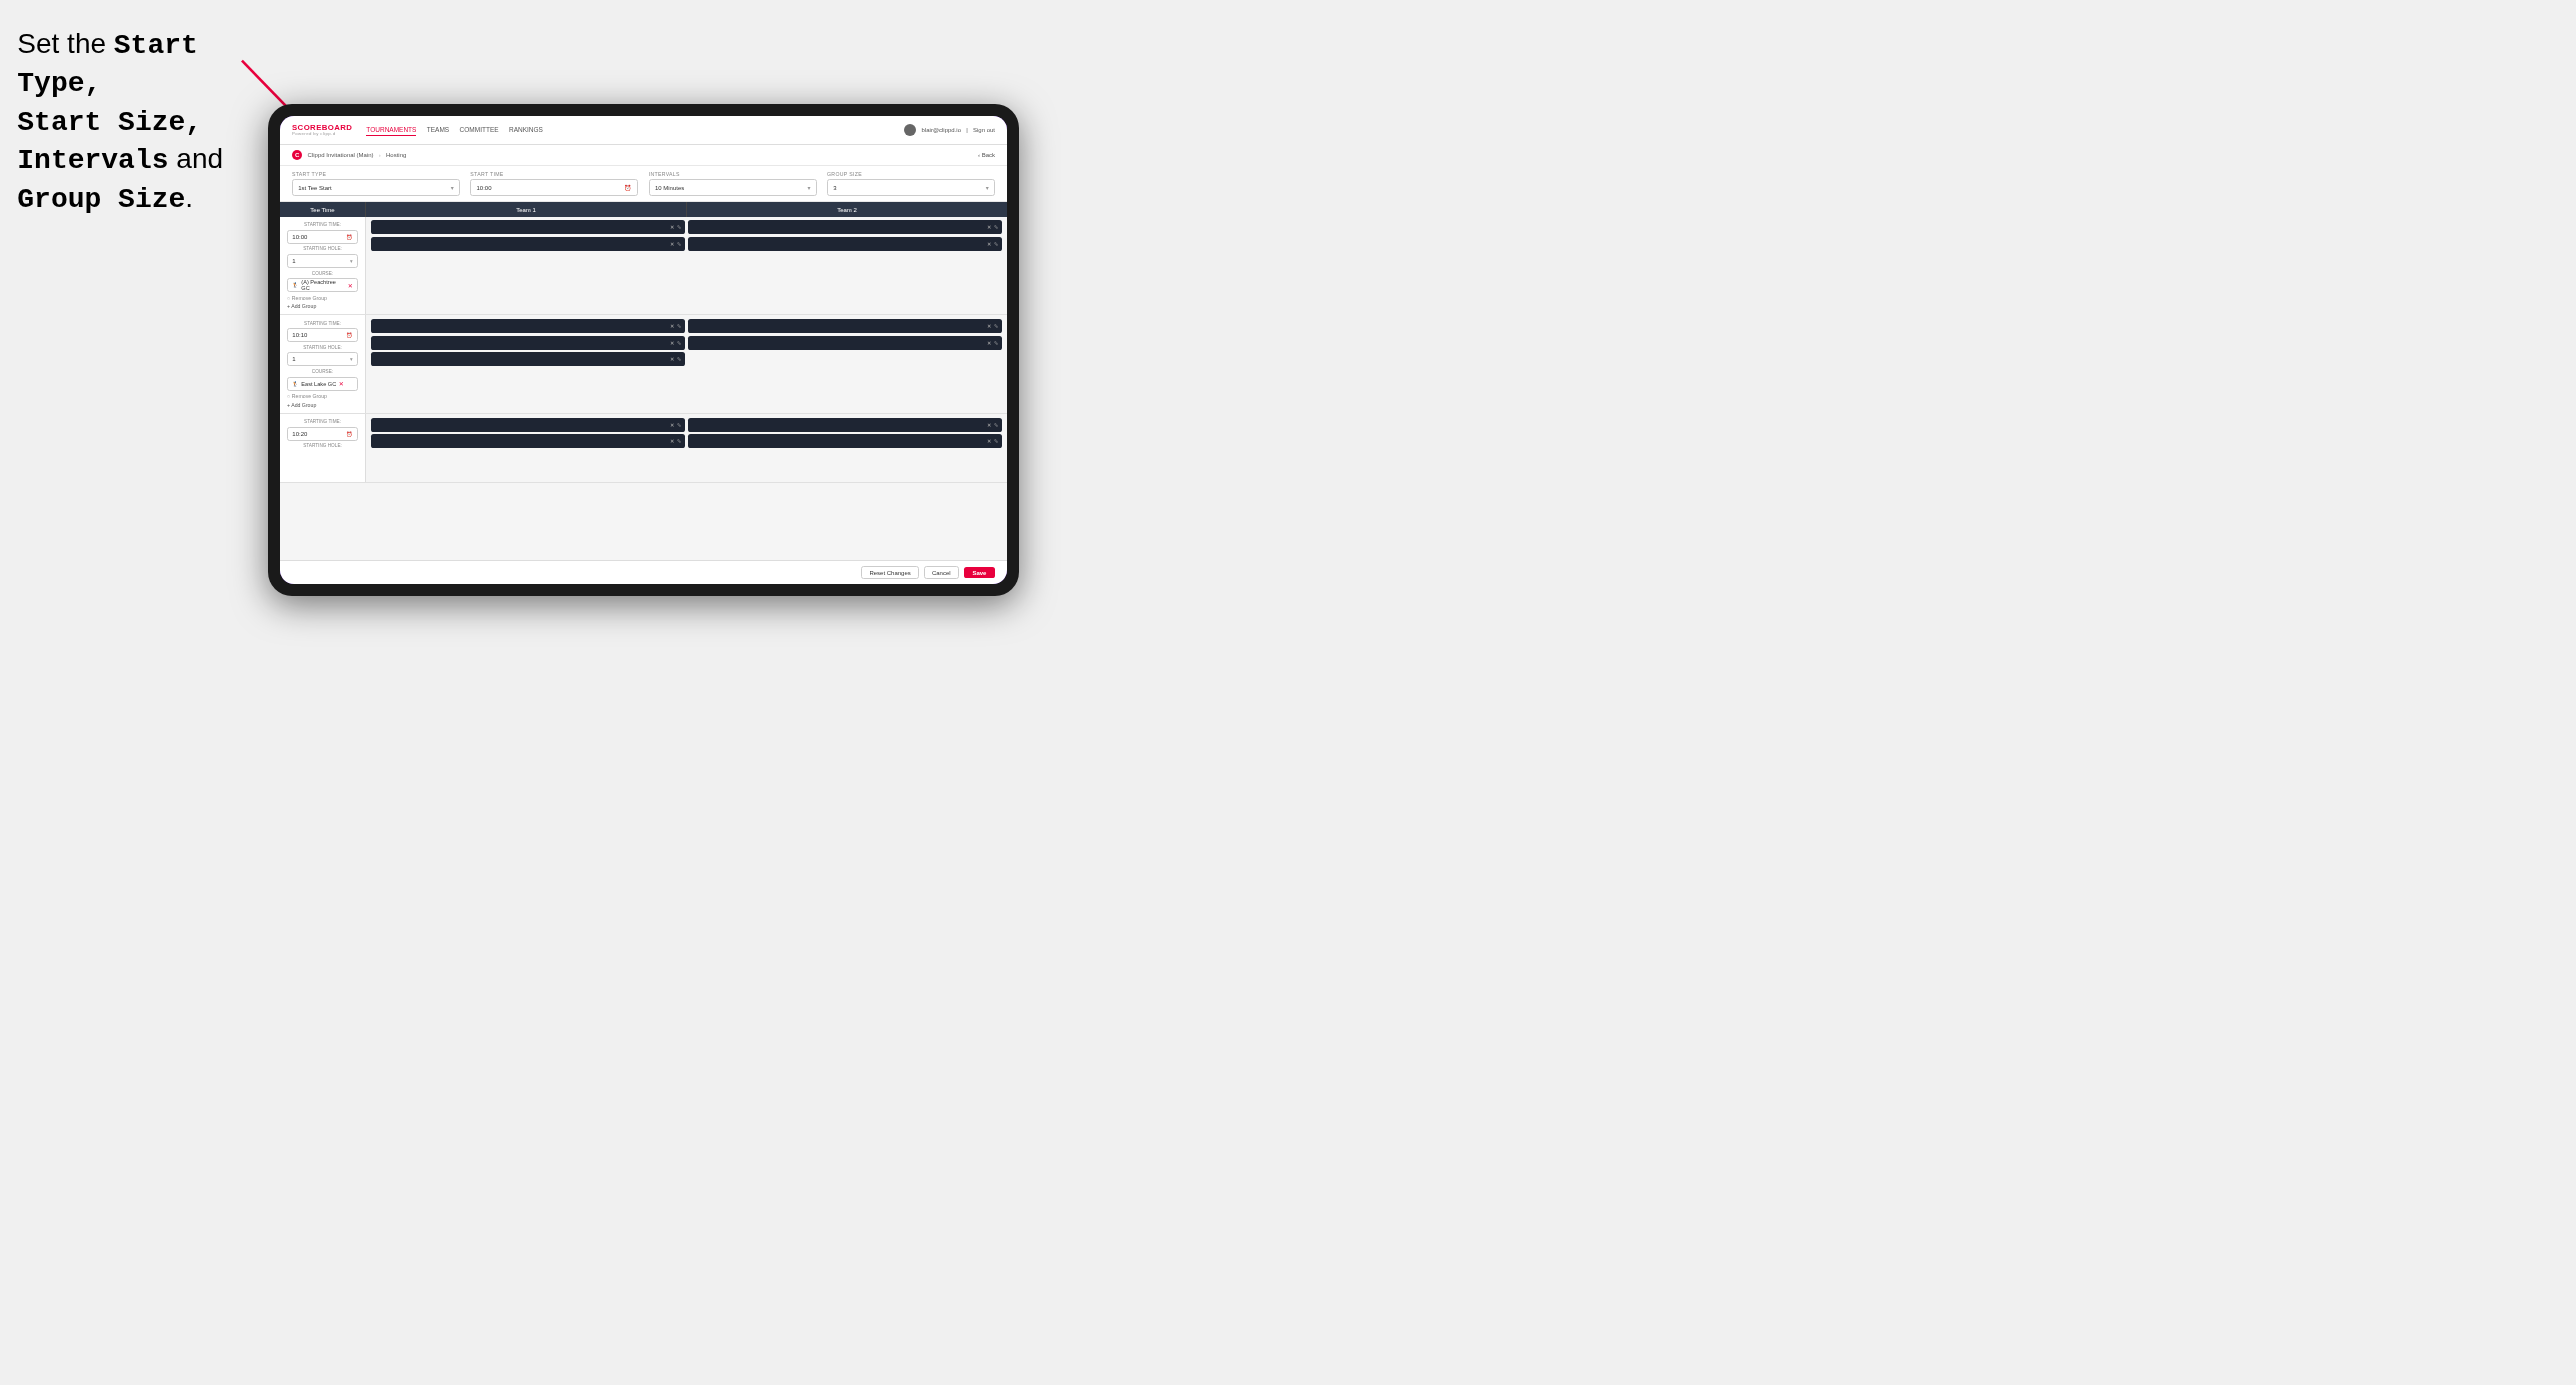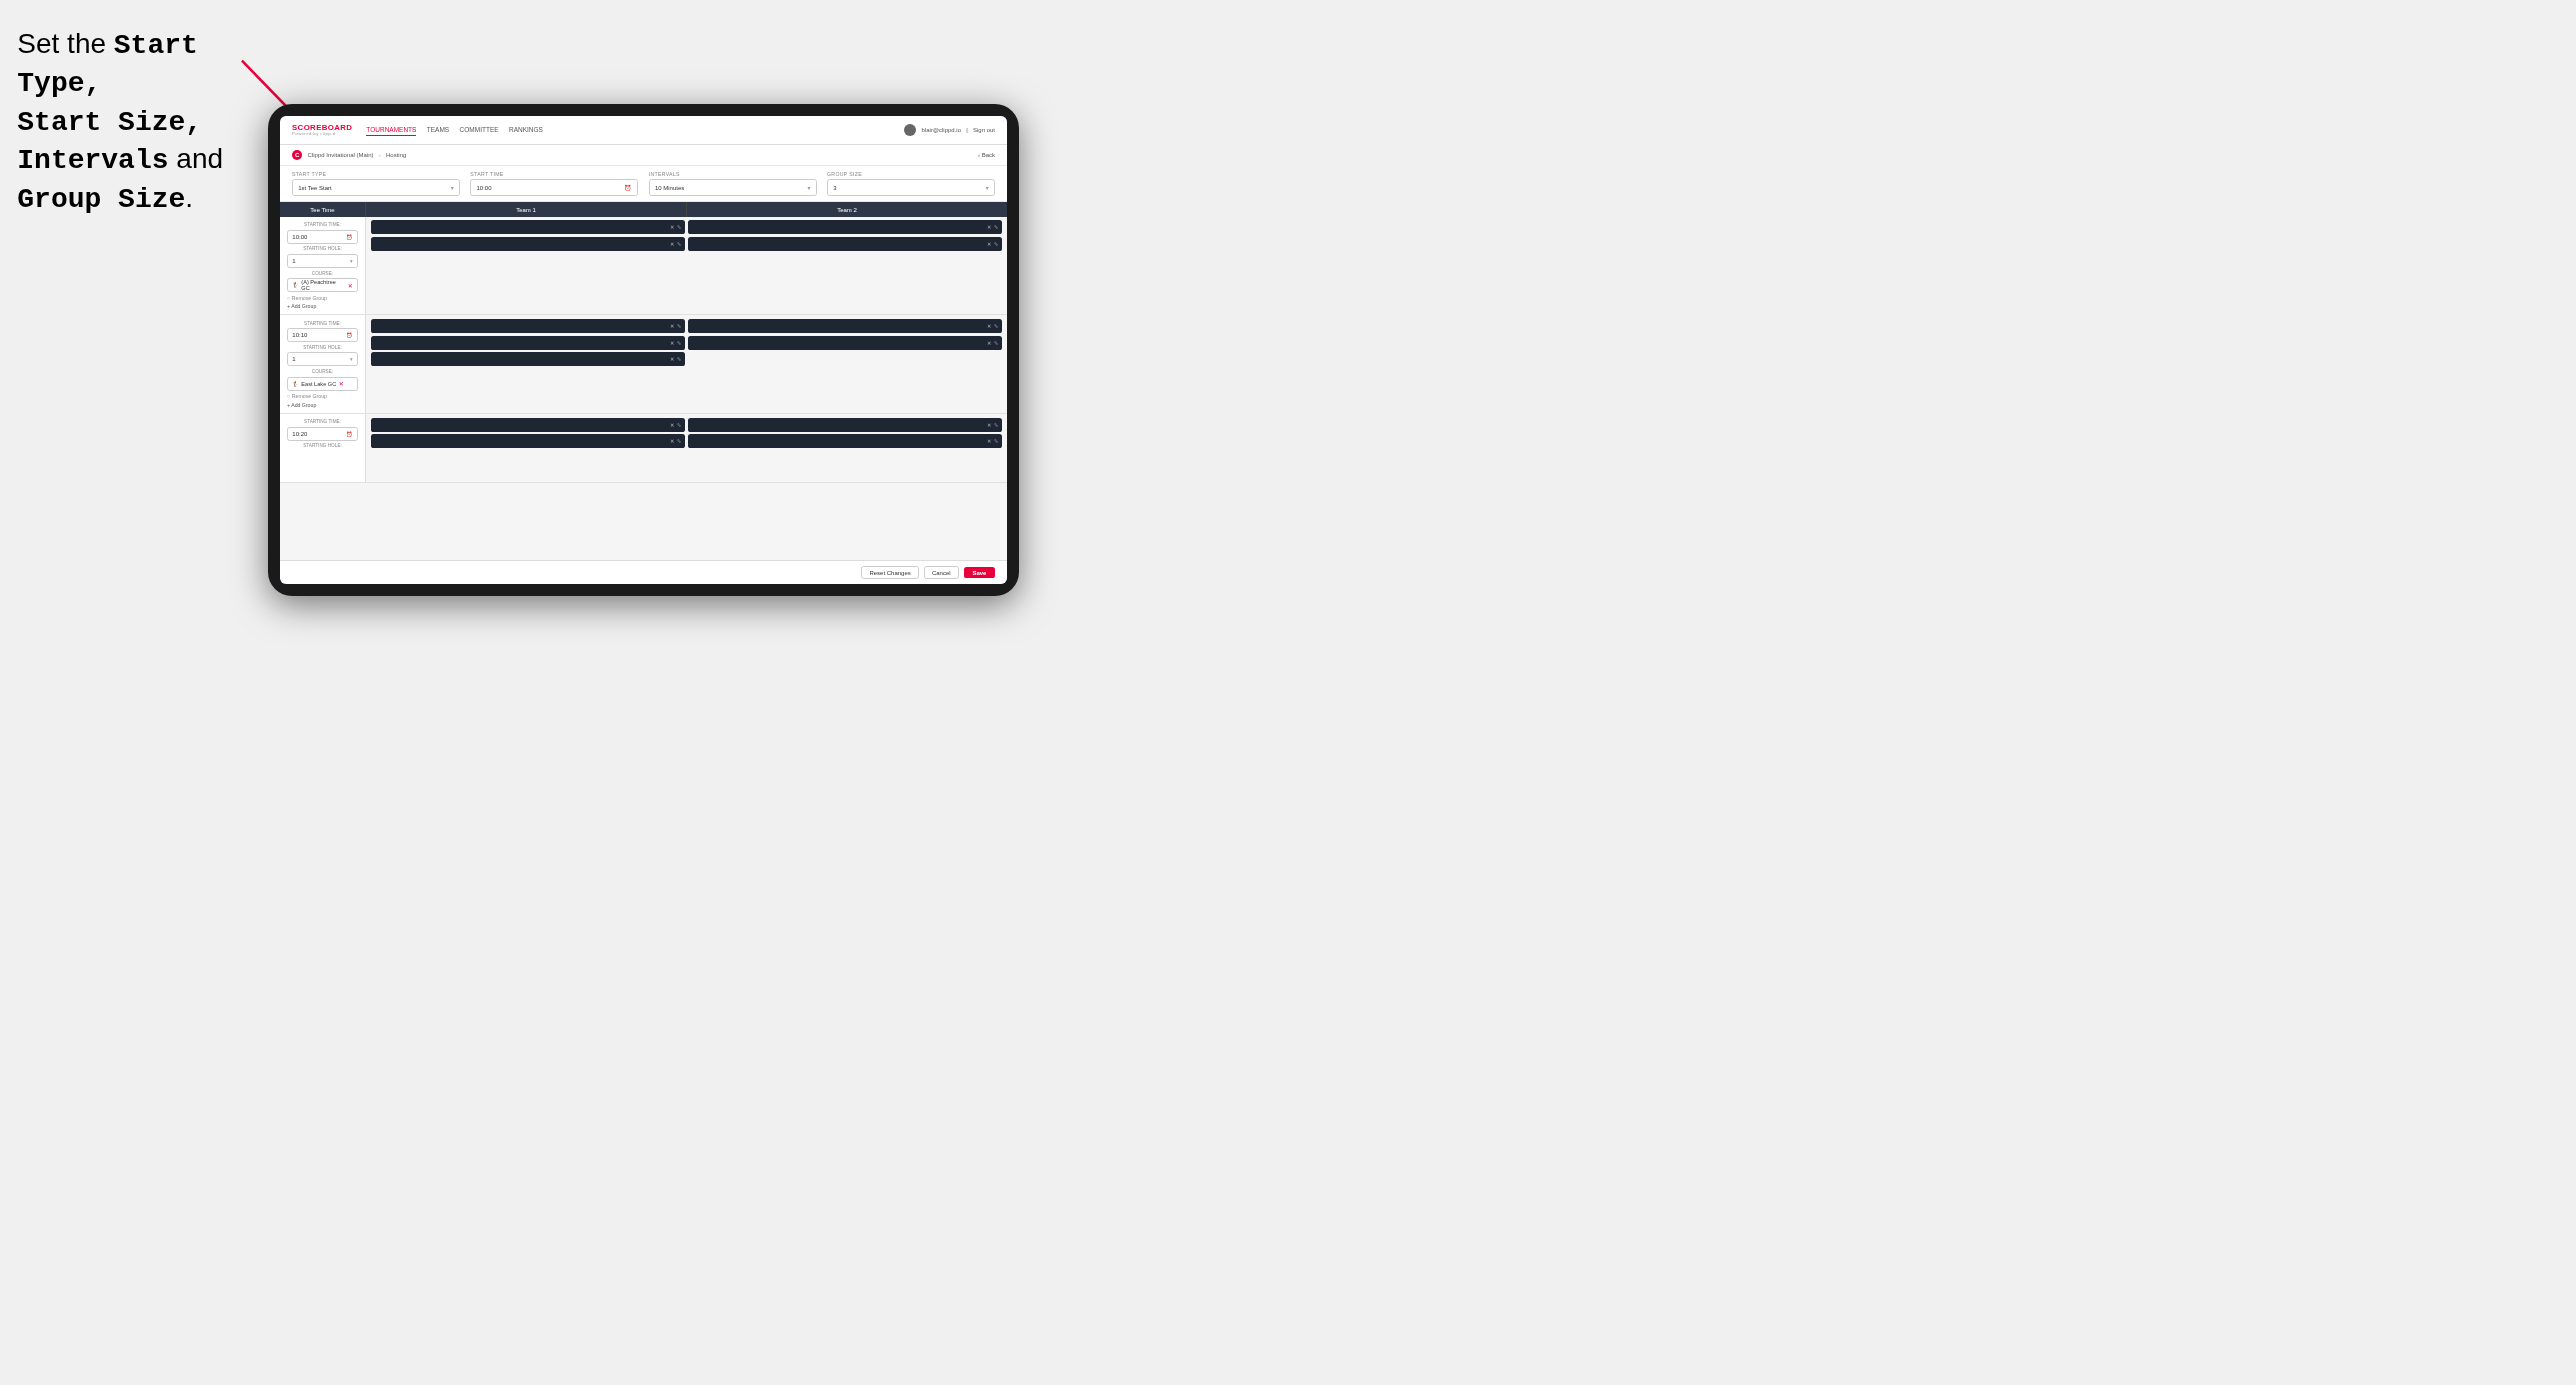--- a/index.html
+++ b/index.html
@@ -33,21 +33,21 @@
       height: 492px;
       background: #1a1a1a;
       border-radius: 24px;
       padding: 12px;
       box-shadow: 0 8.6px 35px rgba(0,0,0,0.5);
     }
     .tablet-screen {
       width: 100%;
       height: 100%;
       background: #6d28d9;
-      border-radius: 6px;
+      border-radius: 14px;
       overflow: hidden;
       display: flex;
       flex-direction: column;
     }
 
     
     .navbar {
       background: #fff;
       border-bottom: 0.9px solid #ddd;
       padding: 0 12px;

